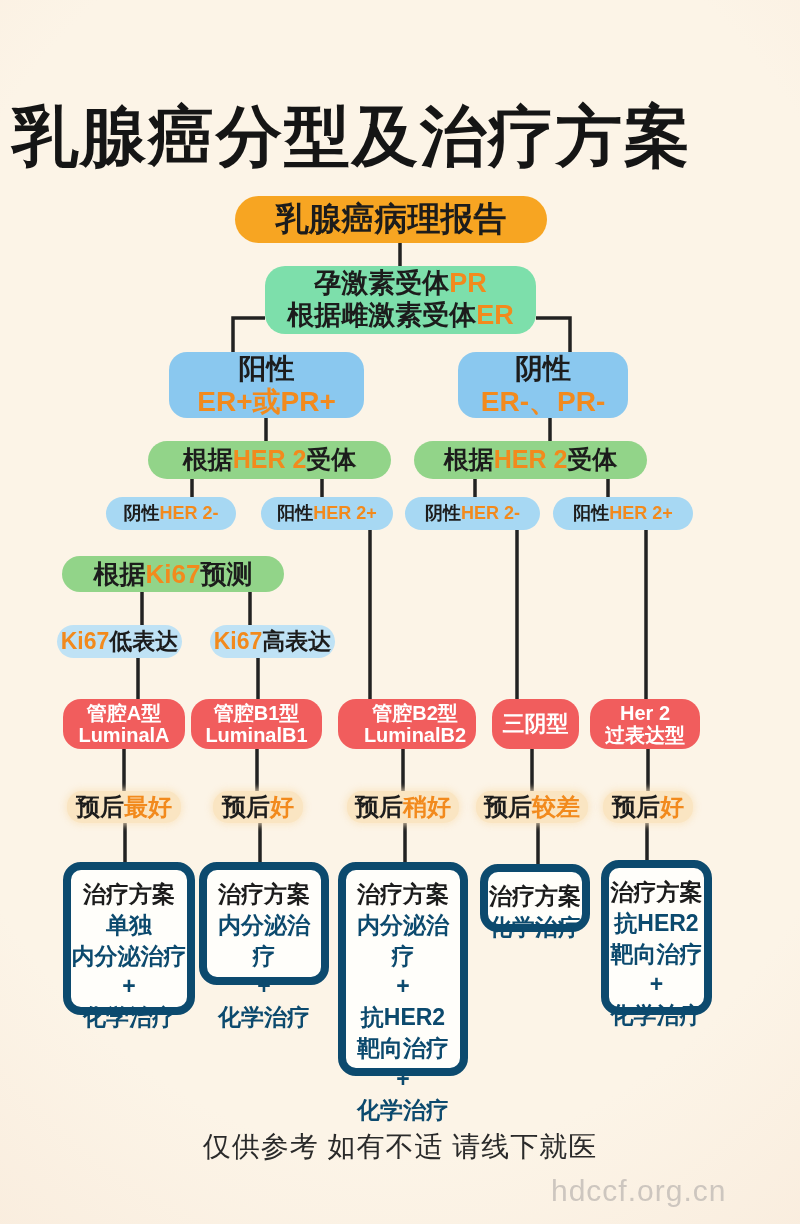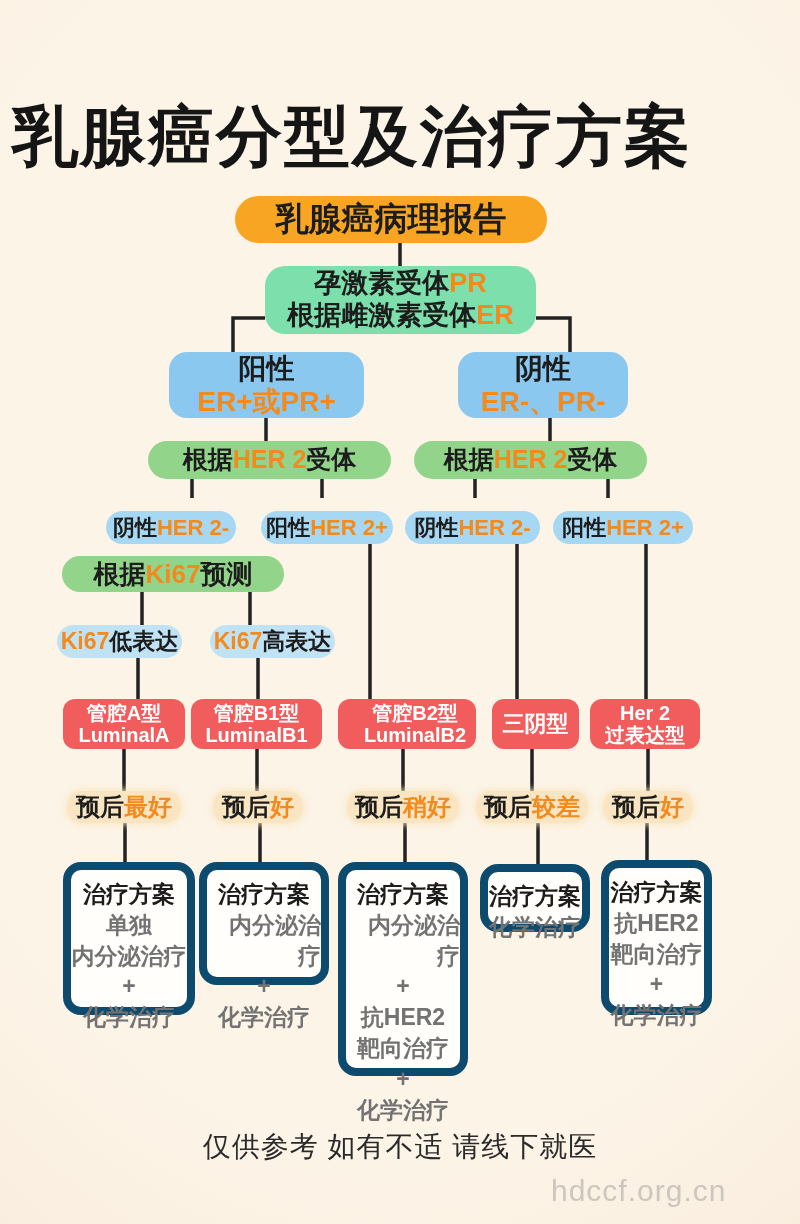--- a/index.html
+++ b/index.html
@@ -17,30 +17,30 @@
   }
   .title{
     position:absolute;left:0;top:92px;width:800px;text-align:left;
     font-size:66px;font-weight:900;letter-spacing:2px;color:#151515;z-index:2;margin-left:12px;
   }
   .accent{color:#f28a1d;}
   .root{background:#f7a522;border-radius:24px;font-size:33px;}
   .mint{background:#7ddfab;border-radius:20px;font-size:27px;}
   .bigblue{background:#8ac8ef;border-radius:18px;font-size:28px;}
   .greenpill{background:#92d489;border-radius:20px;font-size:25px;}
-  .bluepill{background:#a7d8f3;border-radius:17px;font-size:22px;margin-top:14px;}
+  .bluepill{background:#a7d8f3;border-radius:17px;font-size:18px;}
   .ltbluepill{background:#bfe2f5;border-radius:17px;font-size:23px;}
-  .red{background:#f15d5d;border-radius:12px;color:#ffffff;font-size:20px;line-height:1.12;}
+  .red{background:#f15d5d;border-radius:18px;color:#ffffff;font-size:20px;line-height:1.12;}
   .red.single{font-size:22px;}
   .prog{background:#fae5c2;border-radius:15px;font-size:24px;box-shadow:0 0 6px 2px rgba(250,229,194,.8);justify-content:center;}
   .treat{
     background:#fffefa;border:8px solid #0c4a6e;border-radius:18px;
     font-size:23px;line-height:1.34;justify-content:flex-start;padding-top:9px;
   }
-  .tline{color:#737373;text-align:right;}
+  .tline{color:#0c4a6e;}
   .ttitle{color:#1c1c1c;}
   .footer{
     position:absolute;left:0;top:1128px;width:800px;text-align:center;z-index:2;
     font-size:28px;color:#2a2a2a;font-weight:500;letter-spacing:1px;
   }
   .watermark{
     position:absolute;left:551px;top:1174px;z-index:2;
     font-size:30px;color:#cdc6bf;letter-spacing:1px;
   }
 </style>

